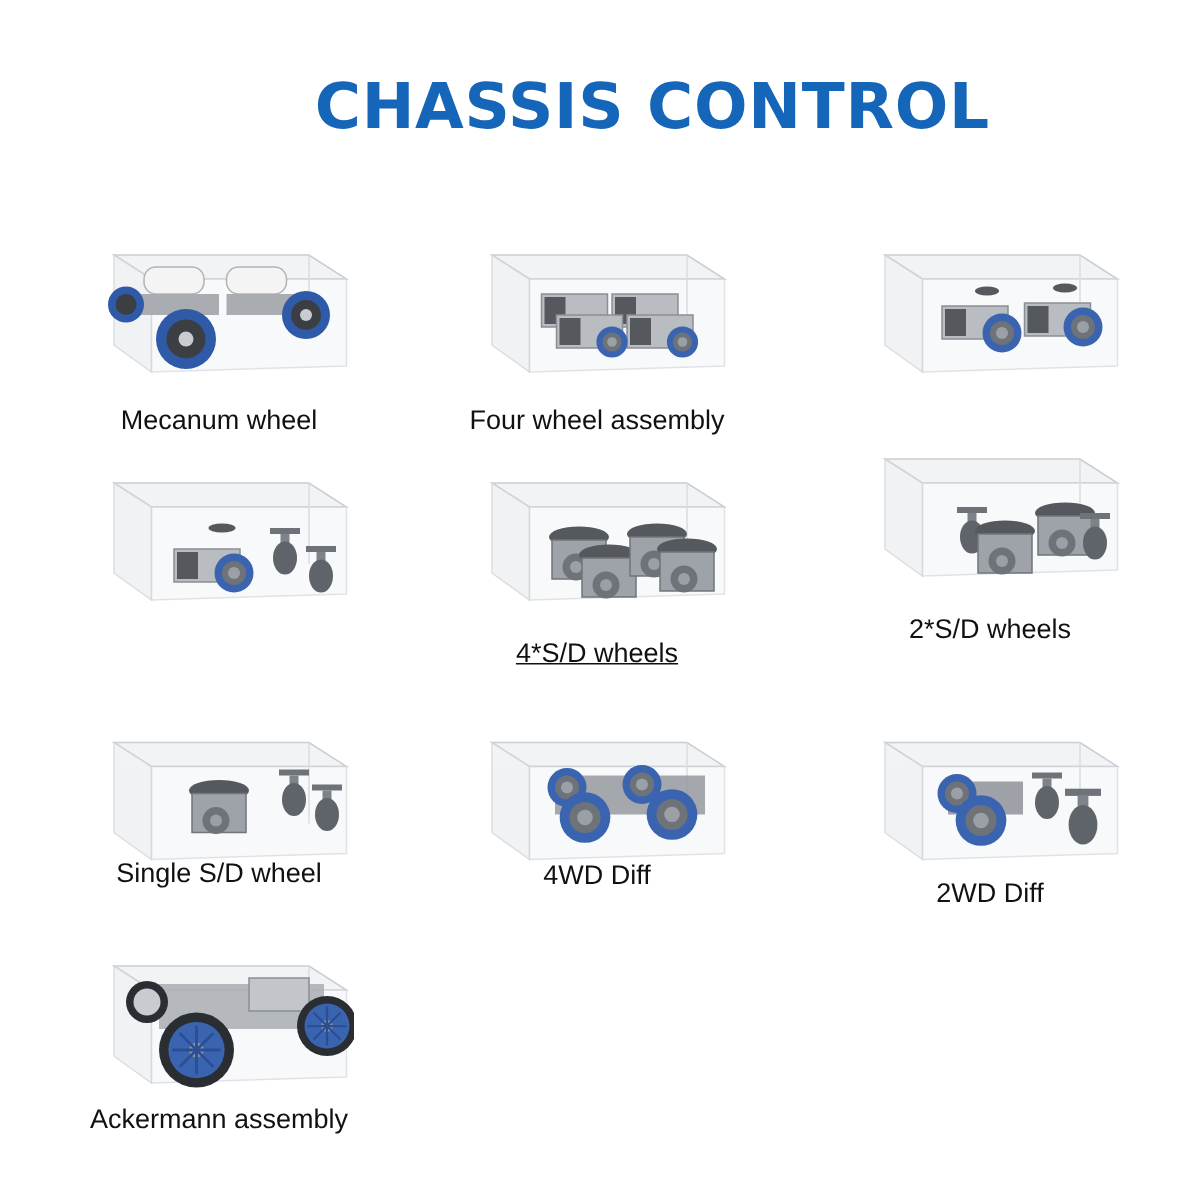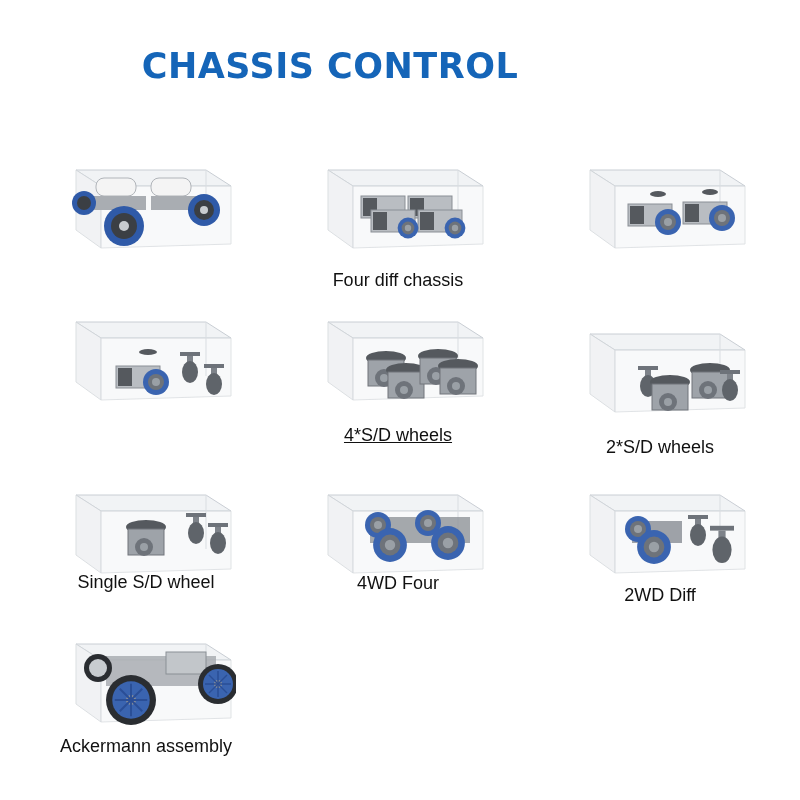--- a/index.html
+++ b/index.html
@@ -1,19 +1,19 @@
 <!DOCTYPE html>
 <html><head>
 <meta charset="utf-8">
 <style>
   html, body { margin:0; padding:0; background:#ffffff; }
   body { width:800px; height:800px; position:relative; overflow:hidden; font-family:"Liberation Sans", sans-serif; }
   .title {
-    position:absolute; left:0; top:46px; width:660px; text-align:center;
-    font-family:"DejaVu Sans", sans-serif; font-weight:bold; font-size:35px;
+    position:absolute; left:0; top:46px; width:660px; text-align:right;
+    font-family:"DejaVu Sans", sans-serif; font-weight:bold; font-size:42px;
     letter-spacing:0.5px; color:#1565b8;
   }
   .cell { position:absolute; width:240px; height:150px; }
   .cell .img { position:absolute; left:30px; top:0; width:180px; height:110px; }
   .cell .label {
     position:absolute; left:0; width:240px; text-align:center;
     font-family:"Liberation Sans", sans-serif; font-size:18px; color:#111111;
   }
   svg { display:block; }
 </style>
@@ -81,20 +81,21 @@
           <circle r="16" fill="#2f5aa8"></circle>
           <circle r="10" fill="#3b3f44"></circle>
           <circle r="4" fill="#c8ccd0"></circle>
         </g>
       <g transform="translate(28,55)">
           <circle r="12" fill="#2f5aa8"></circle>
           <circle r="7" fill="#3b3f44"></circle>
         </g>
     </svg>
   </div>
+  <div class="label" style="top:122px;">Mecanum wheel</div>
 </div>
 
 <div class="cell" style="left:278px;top:148px;">
   <div class="img">
     <svg width="180" height="110" viewBox="0 0 180 110">
       <use href="#box"></use>
       <g transform="translate(75,58)">
           <use href="#motor"></use>
         </g>
       <g transform="translate(122,58)">
@@ -107,21 +108,21 @@
           <use href="#motor"></use>
         </g>
       <g transform="translate(100,80)">
           <use href="#bluewheel" transform="scale(0.8)"></use>
         </g>
       <g transform="translate(147,80)">
           <use href="#bluewheel" transform="scale(0.8)"></use>
         </g>
     </svg>
   </div>
-  <div class="label" style="top:122px;">Four diff chassis</div>
+  <div class="label" style="top:122px;">Four wheel assembly</div>
 </div>
 
 <div class="cell" style="left:540px;top:148px;">
   <div class="img">
     <svg width="180" height="110" viewBox="0 0 180 110">
       <use href="#box"></use>
       <g transform="translate(80,66)">
           <use href="#motor"></use>
         </g>
       <g transform="translate(135,64)">
@@ -174,21 +175,21 @@
           <use href="#sd"></use>
         </g>
       <g transform="translate(150,76)">
           <use href="#sd"></use>
         </g>
     </svg>
   </div>
   <div class="label" style="top:125px;text-decoration:underline;">4*S/D wheels</div>
 </div>
 
-<div class="cell" style="left:540px;top:312px;">
+<div class="cell" style="left:540px;top:284px;">
   <div class="img">
     <svg width="180" height="110" viewBox="0 0 180 110">
       <use href="#box"></use>
       <g transform="translate(78,70)">
           <use href="#caster"></use>
         </g>
       <g transform="translate(100,80)">
           <use href="#sd"></use>
         </g>
       <g transform="translate(140,68)">
@@ -232,21 +233,21 @@
           <use href="#bluewheel"></use>
         </g>
       <g transform="translate(82,72)">
           <use href="#bluewheel" transform="scale(1.3)"></use>
         </g>
       <g transform="translate(140,70)">
           <use href="#bluewheel" transform="scale(1.3)"></use>
         </g>
     </svg>
   </div>
-  <div class="label" style="top:100px;">4WD Four</div>
+  <div class="label" style="top:100px;">4WD Diff</div>
 </div>
 
 <div class="cell" style="left:540px;top:473px;">
   <div class="img">
     <svg width="180" height="110" viewBox="0 0 180 110">
       <use href="#box"></use>
       <rect x="62" y="48" width="50" height="22" fill="#8e9399" opacity="0.85"></rect>
       <g transform="translate(68,56)">
           <use href="#bluewheel"></use>
         </g>

